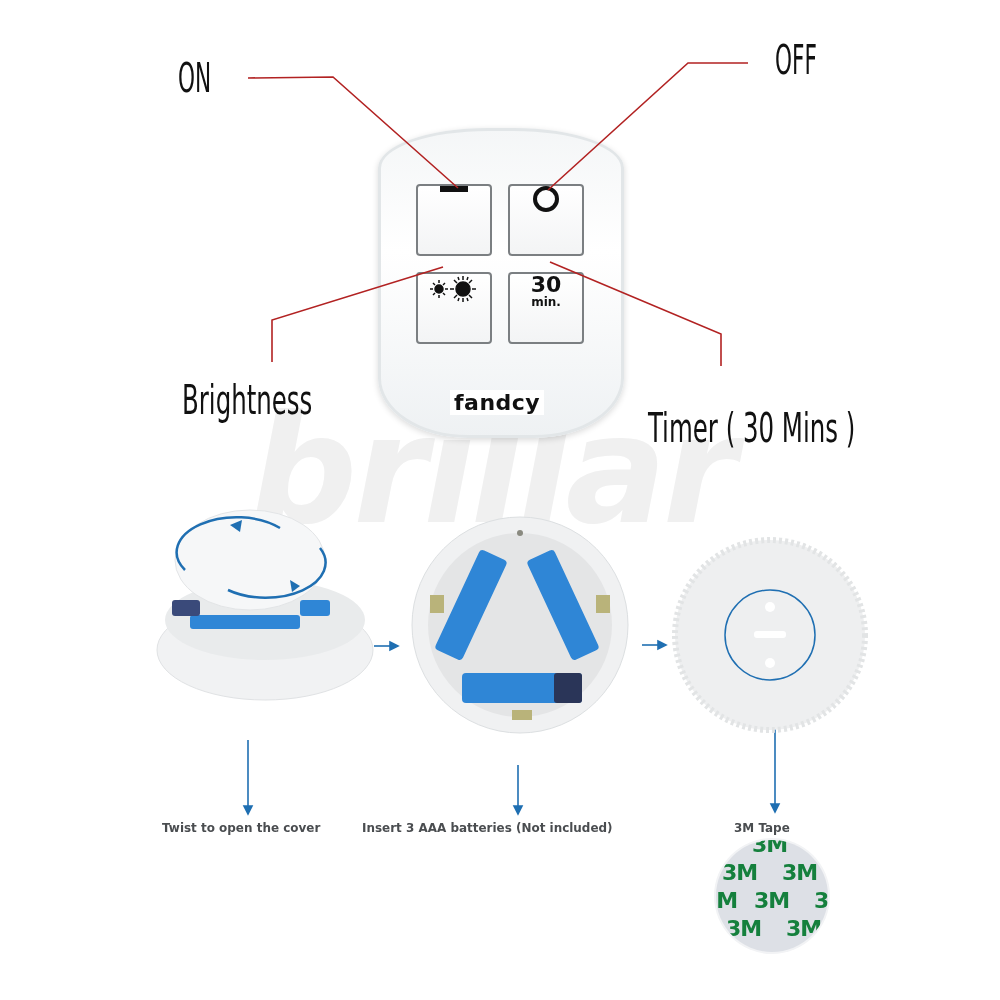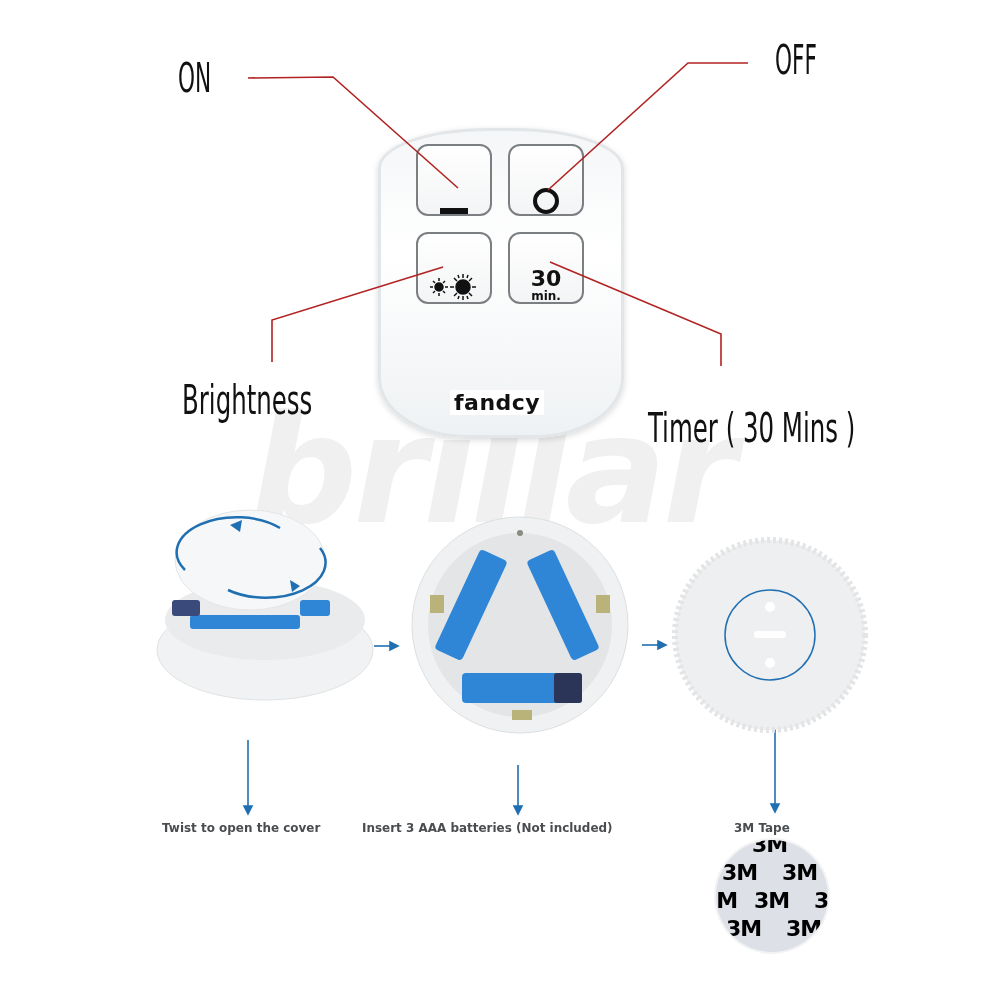--- a/index.html
+++ b/index.html
@@ -8,21 +8,21 @@
   .watermark { left:250px; top:395px; font-family:"DejaVu Sans", sans-serif; font-weight:bold; font-style:italic; font-size:150px; color:#f0f0f0; letter-spacing:-4px; line-height:1; }
   .callout { font-family:"DejaVu Sans Condensed","DejaVu Sans", sans-serif; color:#111; line-height:1; transform-origin:left top; }
   .callout.on { left:178px; top:58px; font-size:40px; transform:scaleX(0.6); }
   .callout.off { left:775px; top:40px; font-size:40px; transform:scaleX(0.6); }
   .callout.bright { left:182px; top:380px; font-size:40px; transform:scaleX(0.68); }
   .callout.timer { left:648px; top:408px; font-size:40px; transform:scaleX(0.68); }
 
   
   .remote { left:378px; top:128px; width:246px; height:310px; }
   .remote-body { position:absolute; left:0; top:0; width:246px; height:310px; border-radius:110px 110px 90px 90px / 40px 40px 60px 60px; background:linear-gradient(180deg,#f4f6f7 0%,#ffffff 40%,#eef1f3 100%); box-shadow:inset 0 0 0 3px #e2e6e8, 0 2px 6px rgba(0,0,0,0.15); }
-  .rbtn { position:absolute; width:76px; height:72px; background:linear-gradient(180deg,#ffffff,#f3f4f5); border:2px solid #7b7f82; border-radius:12px; box-sizing:border-box; display:flex; align-items:flex-end; justify-content:center; cursor:pointer; }
+  .rbtn { position:absolute; width:76px; height:72px; background:linear-gradient(180deg,#ffffff,#f3f4f5); border:2px solid #7b7f82; border-radius:4px; box-sizing:border-box; display:flex; align-items:flex-start; justify-content:center; cursor:pointer;margin-top:40px; }
   .rbtn.b-on { left:38px; top:16px; }
   .rbtn.b-off { left:130px; top:16px; }
   .rbtn.b-bright { left:38px; top:104px; }
   .rbtn.b-timer { left:130px; top:104px; }
   .dash { width:28px; height:6px; background:#111; }
   .ring { width:18px; height:18px; border:4px solid #111; border-radius:50%; }
   .timer-txt { text-align:center; line-height:1; color:#111; font-family:"DejaVu Sans", sans-serif; font-weight:bold; }
   .timer-num { font-size:22px; display:block; }
   .timer-unit { font-size:12px; display:block; }
   .brand { position:absolute; left:72px; top:262px; background:#fff; padding:0 4px; font-family:"DejaVu Sans", sans-serif; font-weight:bold; font-size:22px; color:#111; letter-spacing:0.5px; }
@@ -31,21 +31,21 @@
   svg.overlay { position:absolute; left:0; top:0; width:1000px; height:1000px; pointer-events:none; }
 
   
   .step { position:absolute; }
   .caption { position:absolute; font-family:"DejaVu Sans", sans-serif; font-weight:bold; font-size:13px; color:#4a4d50; white-space:nowrap; transform:scaleX(0.92); transform-origin:left top; }
   .cap1 { left:162px; top:820px; }
   .cap2 { left:362px; top:820px; }
   .cap3 { left:734px; top:820px; }
 
   .tape { position:absolute; left:716px; top:840px; width:112px; height:112px; border-radius:50%; background:#dde0e6; overflow:hidden; box-shadow:0 0 0 2px #f2f3f5; }
-  .tape span { position:absolute; font-family:"DejaVu Sans", sans-serif; font-weight:bold; font-size:22px; color:#000000; letter-spacing:-1px; }
+  .tape span { position:absolute; font-family:"DejaVu Sans", sans-serif; font-weight:bold; font-size:22px; color:#15803d; letter-spacing:-1px; }
 </style>
 </head>
 <body>
 
 <div class="abs watermark">brillar</div>
 
 <div class="abs callout on">ON</div>
 <div class="abs callout off">OFF</div>
 <div class="abs callout bright">Brightness</div>
 <div class="abs callout timer">Timer ( 30 Mins )</div>

